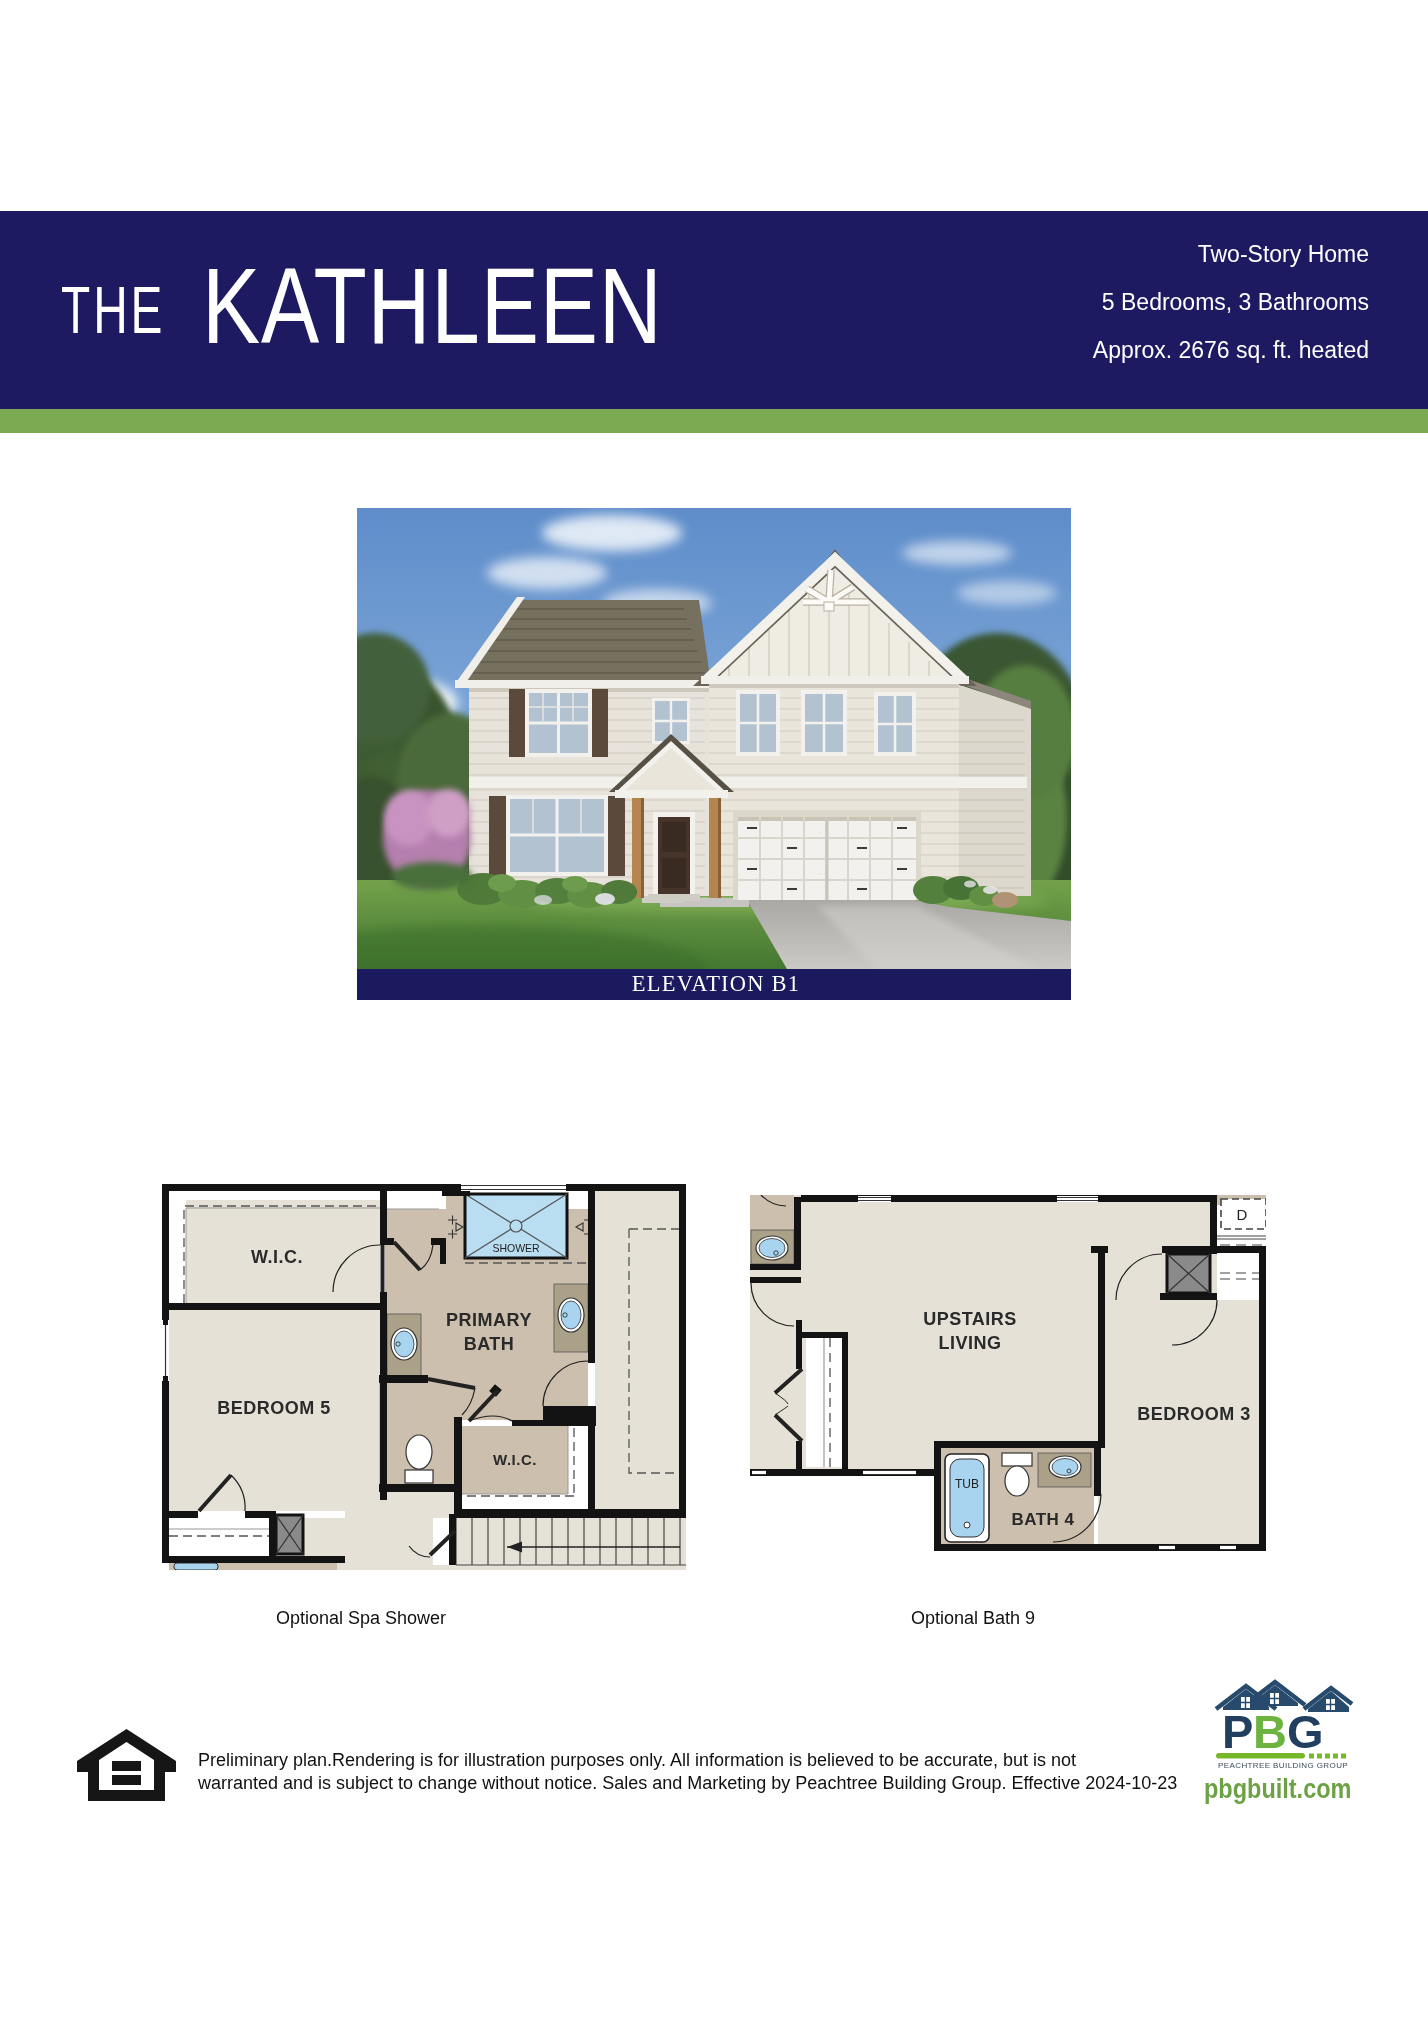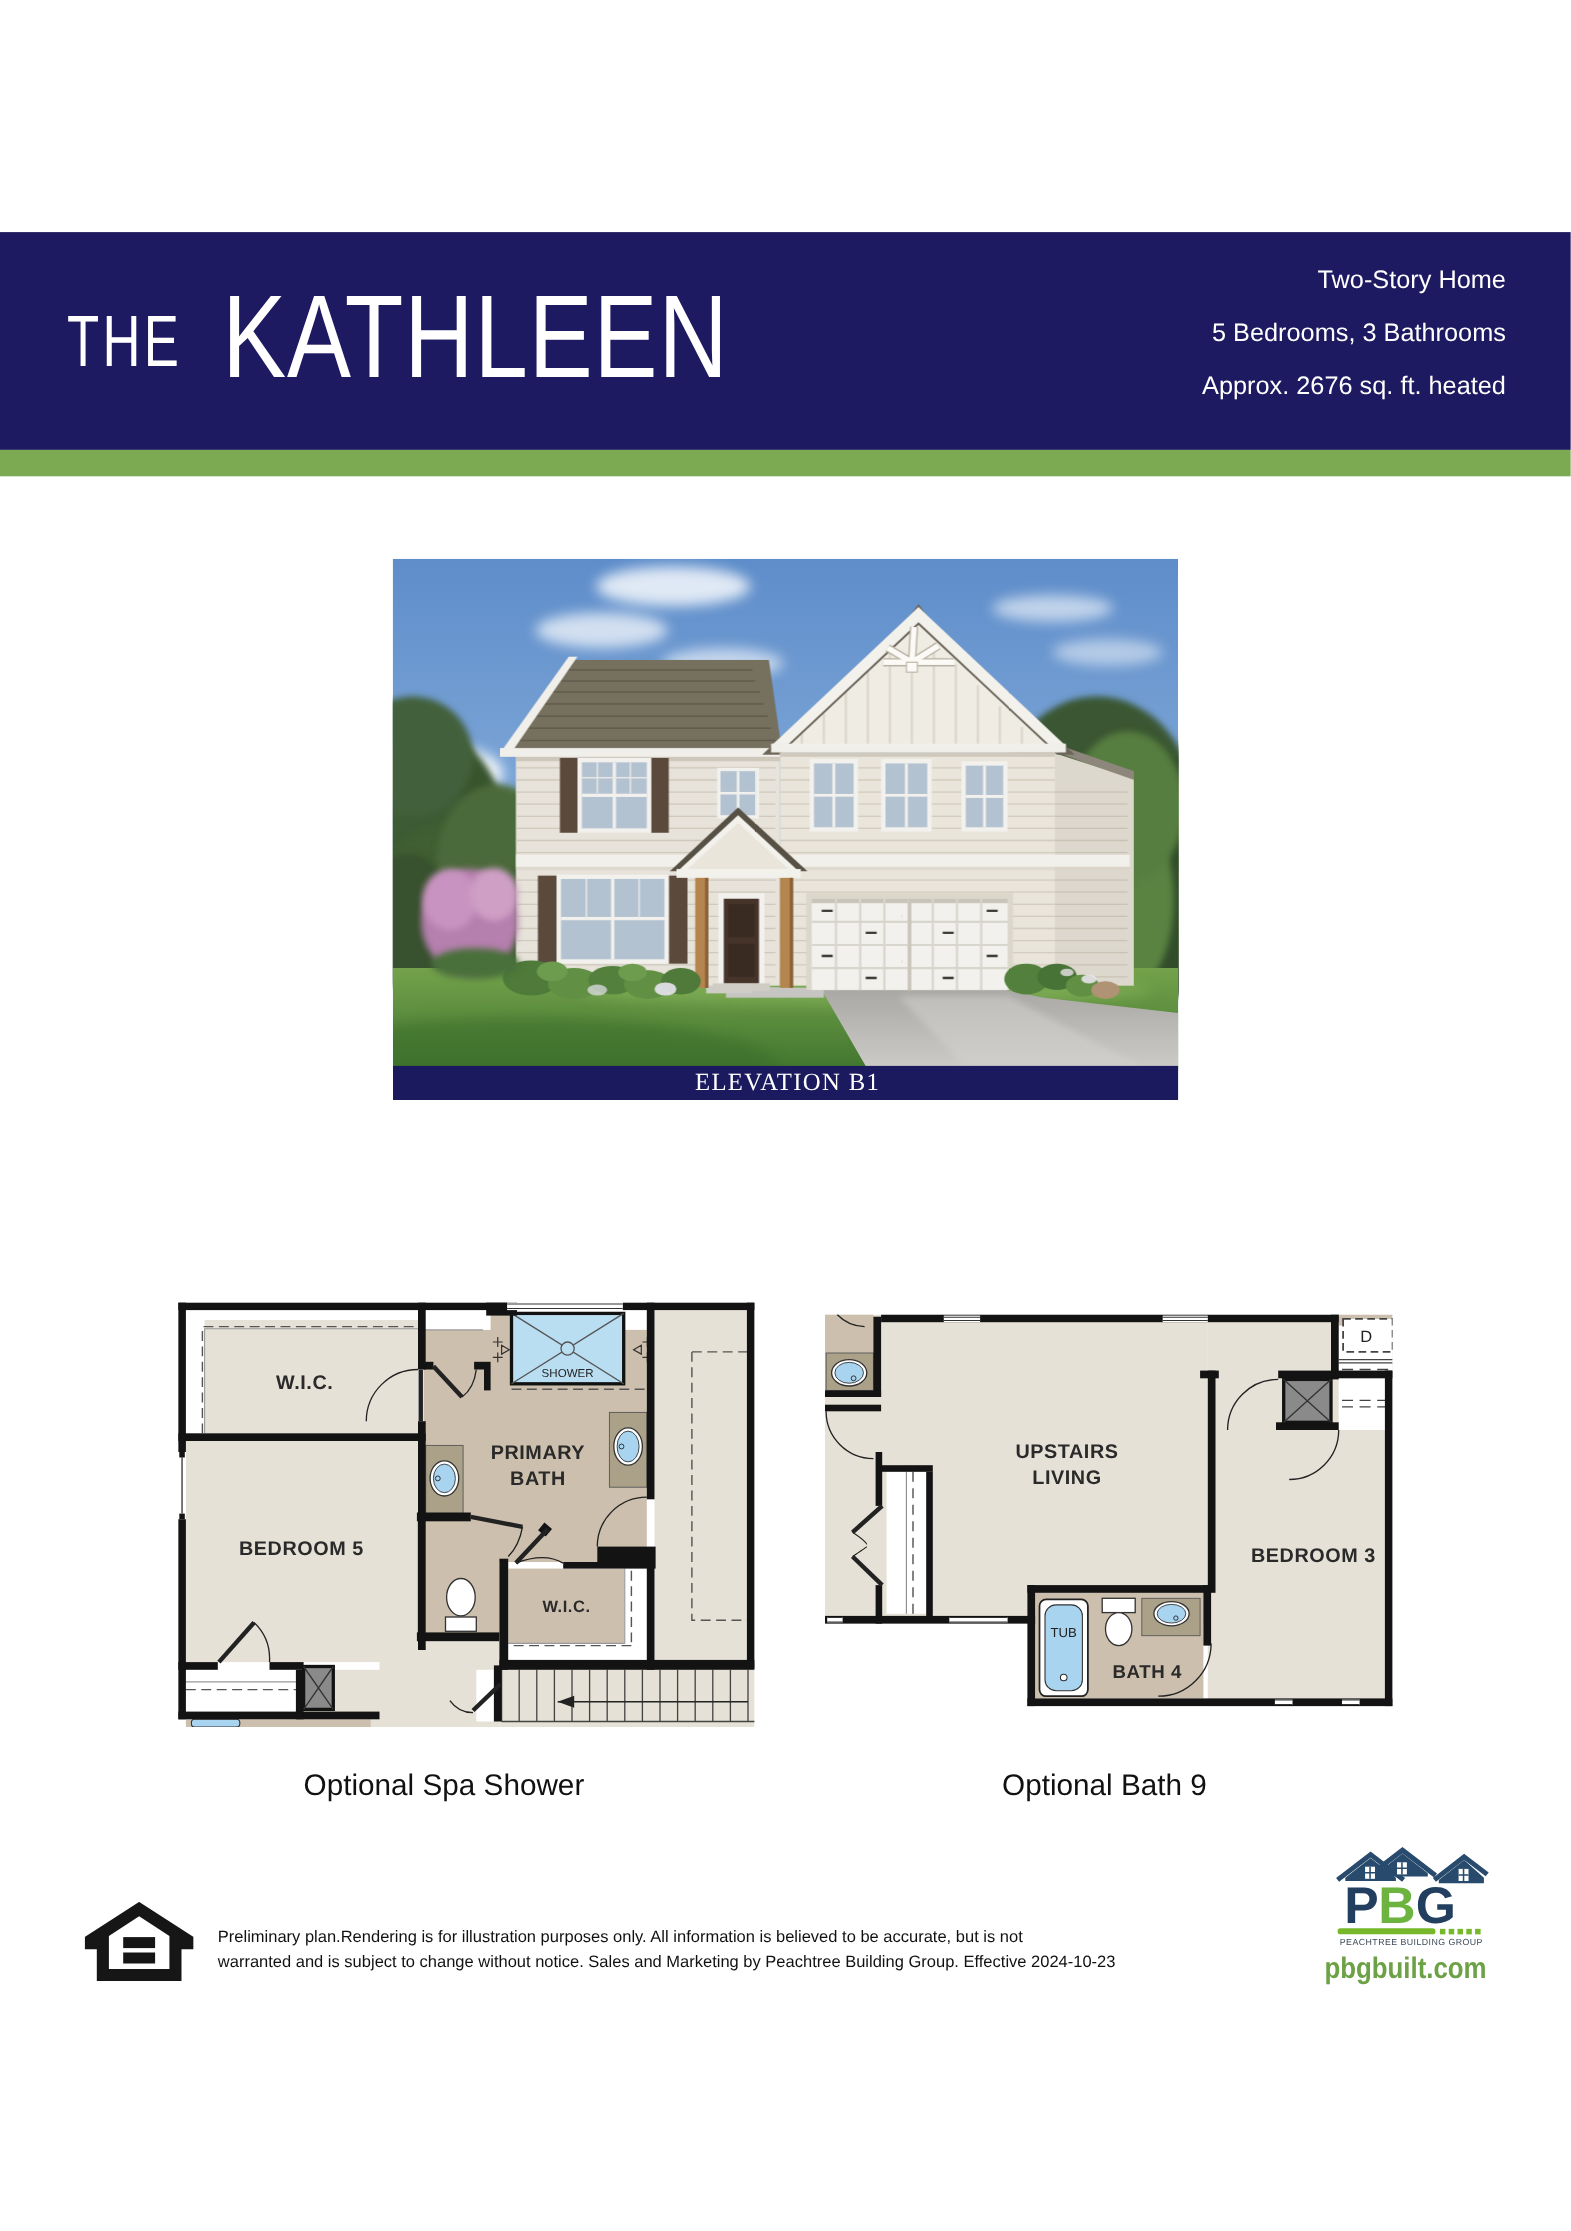--- a/index.html
+++ b/index.html
@@ -10,25 +10,25 @@
   #navband{left:0;top:211px;width:1428px;height:198px;background:#1e1a61;}
   #greenband{left:0;top:409px;width:1428px;height:24px;background:#7caa52;}
   #hdr-the{left:61px;top:272px;color:#fff;font-size:66px;letter-spacing:4px;
            transform:scaleX(0.725);transform-origin:left top;}
   #hdr-name{left:202px;top:244px;color:#fff;font-size:107px;letter-spacing:1px;
            transform:scaleX(0.815);transform-origin:left top;}
   #hdr-right{right:59px;top:230px;color:#fff;font-size:23px;line-height:48px;text-align:right;}
   
   #photo{left:357px;top:508px;width:714px;height:492px;}
   
-  .plancap{font-size:27px;color:#111;}
+  .plancap{font-size:18px;color:#111;}
   #cap1{left:276px;top:1608px;width:400px;}
   #cap2{left:911px;top:1608px;width:300px;}
   
-  #disclaimer{left:198px;top:1749px;width:1060px;font-size:15px;line-height:23px;color:#111;}
+  #disclaimer{left:198px;top:1749px;width:1060px;font-size:18px;line-height:23px;color:#111;}
 </style>
 </head>
 <body>
 <div id="navband" class="abs"></div>
 <div id="greenband" class="abs"></div>
 <div id="hdr-the" class="abs">THE</div>
 <div id="hdr-name" class="abs">KATHLEEN</div>
 <div id="hdr-right" class="abs">Two-Story Home<br>5 Bedrooms, 3 Bathrooms<br>Approx. 2676 sq. ft. heated</div>
 
 <div id="photo" class="abs">

